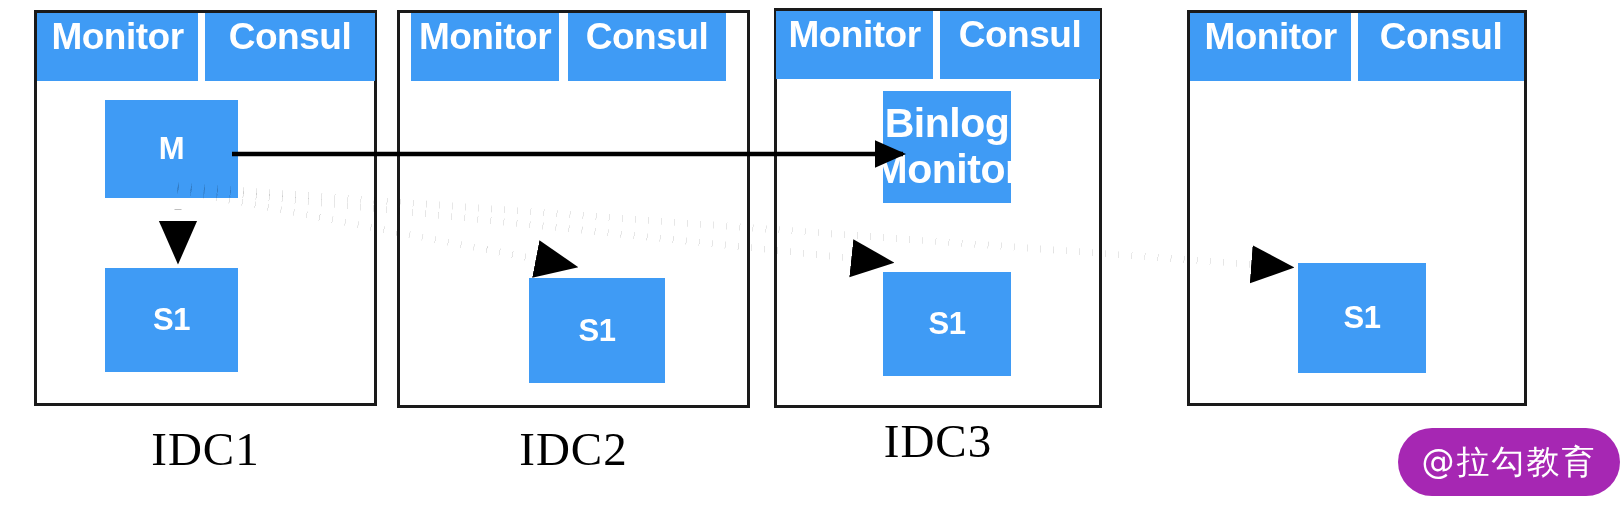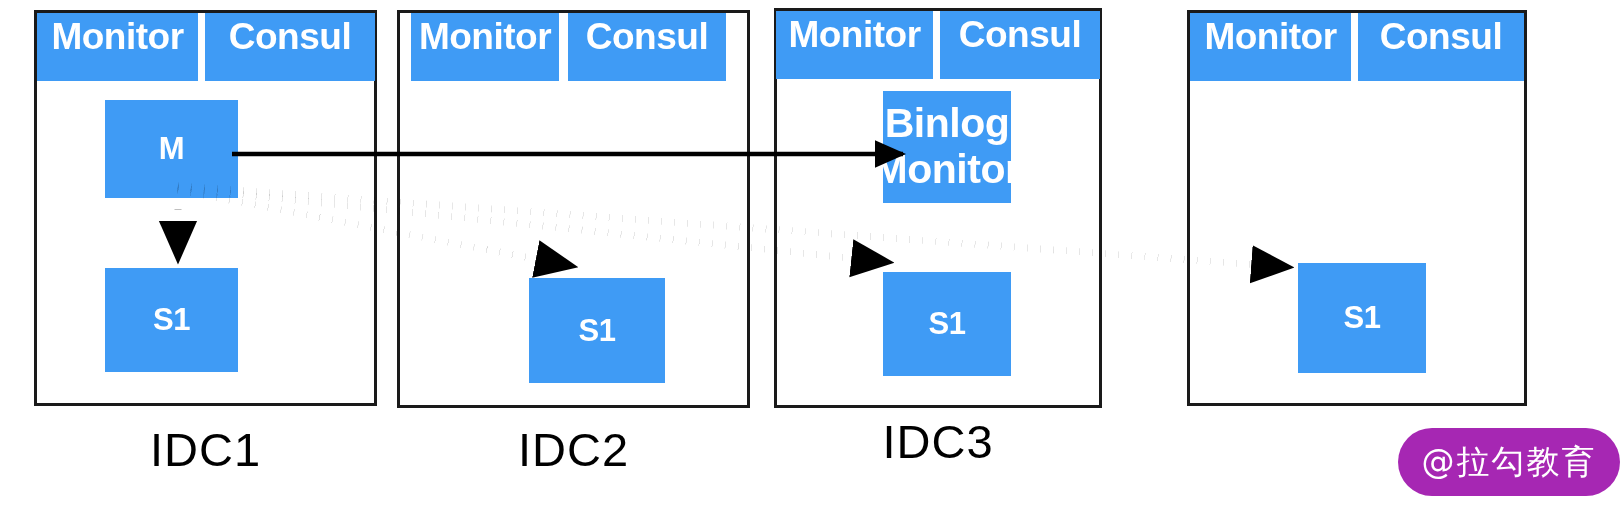--- a/index.html
+++ b/index.html
@@ -45,21 +45,21 @@
   }
   .binlog-box {
     font-size: 41px;
     flex-direction: column;
     justify-content: center;
     line-height: 1.12;
   }
   .binlog-box span { display: block; }
   .idc-label {
     position: absolute;
-    font-family: Liberation Sans, sans-serif;
+    font-family: Liberation Serif, serif;
     font-size: 47px;
     color: #000000;
     text-align: center;
     letter-spacing: 1px;
     white-space: nowrap;
   }
   #edges {
     position: absolute;
     left: 0;
     top: 0;

